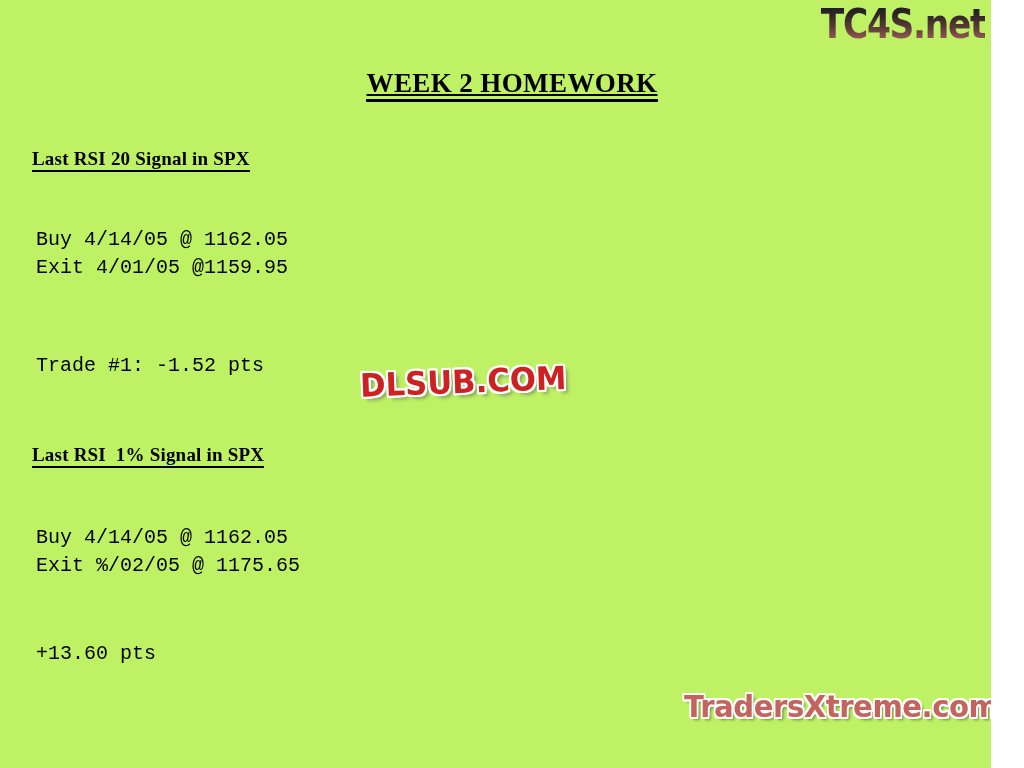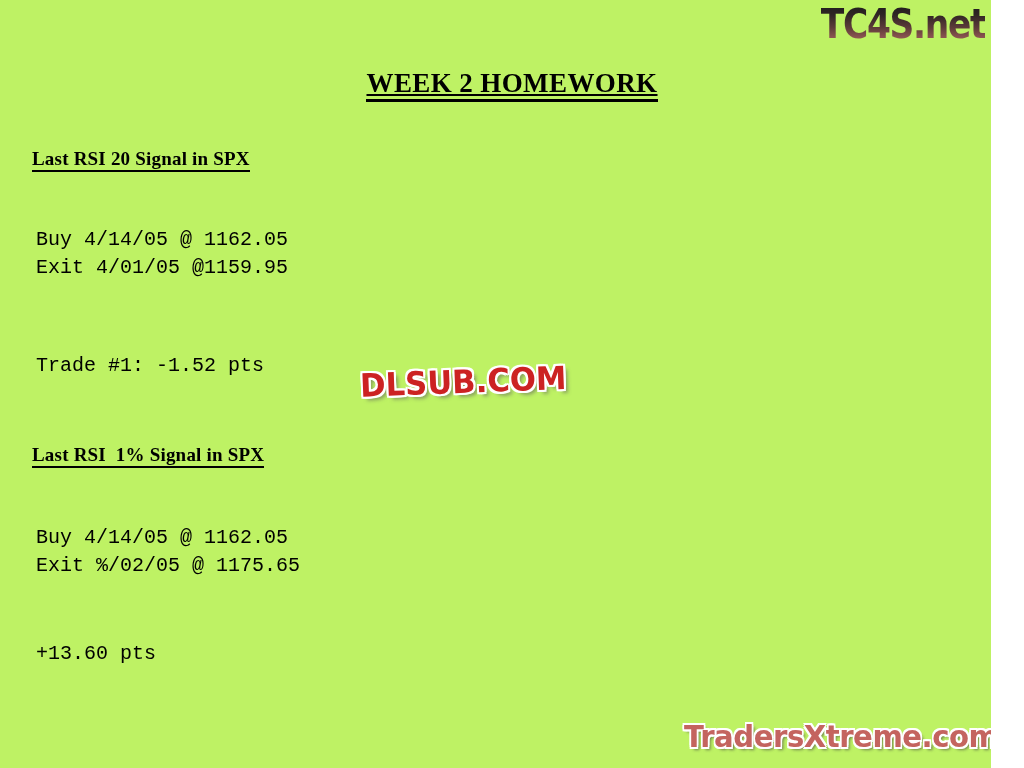--- a/index.html
+++ b/index.html
@@ -120,21 +120,21 @@
        0 2px 0 #ffffff, 0 -2px 0 #ffffff,
        2px 2px 0 #ffffff, -2px 2px 0 #ffffff,
        2px -2px 0 #ffffff, -2px -2px 0 #ffffff,
        4px 4px 4px rgba(90,90,90,0.55);
   }
 
   
   .site-logo {
     position: absolute;
     left: 684px;
-    top: 714px;
+    top: 684px;
     width: 336px;
     height: 44px;
   }
   .site-logo .site-text {
     display: block;
     font-family: "DejaVu Sans", "Liberation Sans", sans-serif;
     font-weight: bold;
     font-size: 31px;
     line-height: 44px;
     letter-spacing: -0.5px;

